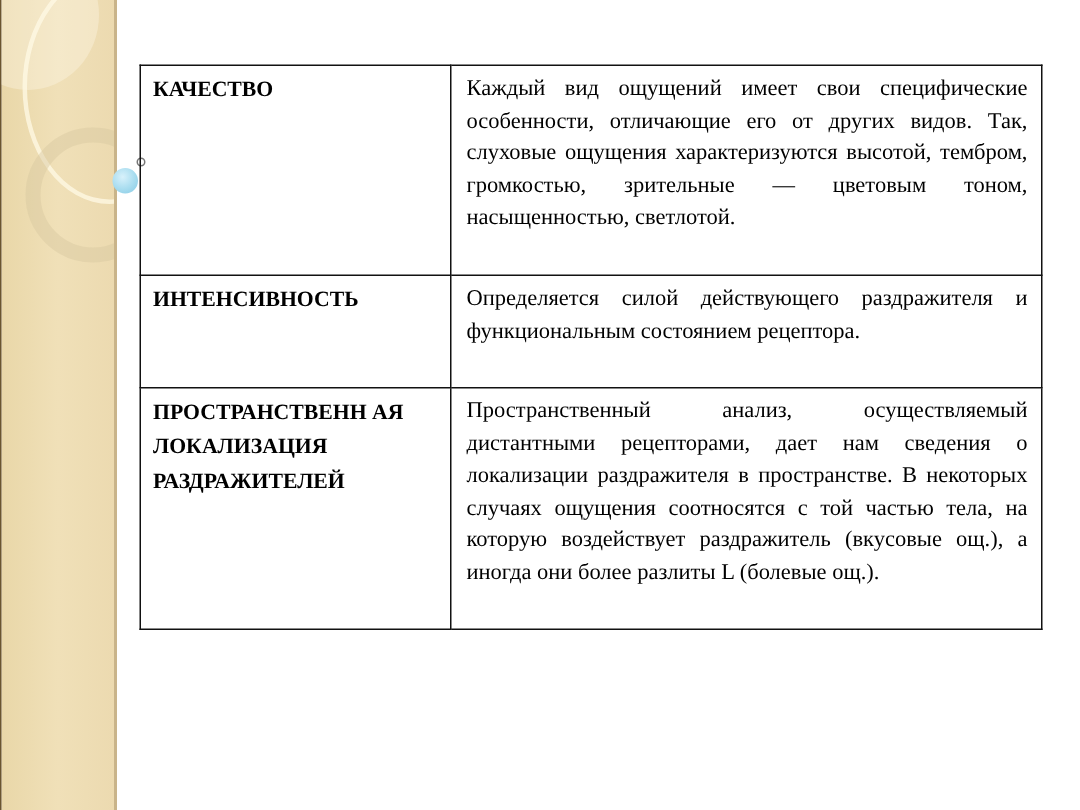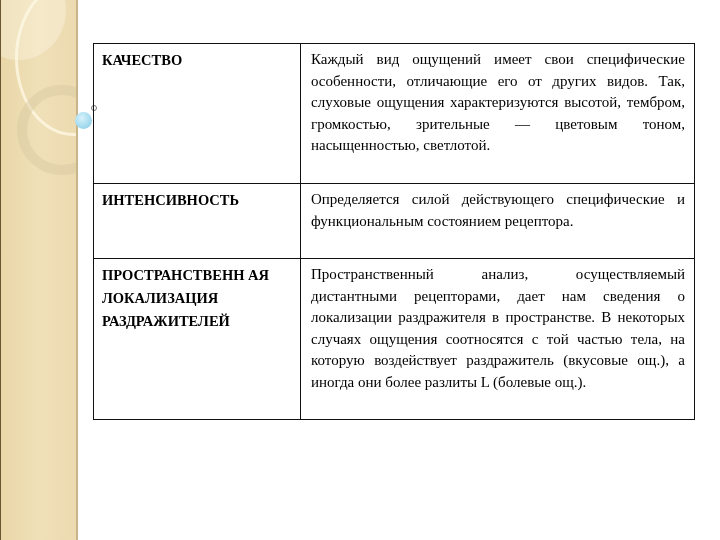--- a/index.html
+++ b/index.html
@@ -36,20 +36,20 @@
 <div class="dot"></div>
 
 <table>
   <tbody>
       <tr class="r1">
     <td class="k">КАЧЕСТВО</td>
     <td class="v">Каждый вид ощущений имеет свои специфические особенности, отличающие его от других видов. Так, слуховые ощущения характеризуются высотой, тембром, громкостью, зрительные — цветовым тоном, насыщенностью, светлотой.</td>
   </tr>
   <tr class="r2">
     <td class="k">ИНТЕНСИВНОСТЬ</td>
-    <td class="v">Определяется силой действующего специфические и функциональным состоянием рецептора.</td>
+    <td class="v">Определяется силой действующего раздражителя и функциональным состоянием рецептора.</td>
   </tr>
   <tr class="r4">
     <td class="k">ПРОСТРАНСТВЕНН АЯ ЛОКАЛИЗАЦИЯ РАЗДРАЖИТЕЛЕЙ</td>
     <td class="v">Пространственный анализ, осуществляемый дистантными рецепторами, дает нам сведения о локализации раздражителя в пространстве. В некоторых случаях ощущения соотносятся с той частью тела, на которую воздействует раздражитель (вкусовые ощ.), а иногда они более разлиты L (болевые ощ.).</td>
   </tr>
 </tbody>
   </table>
 
 </body></html>

